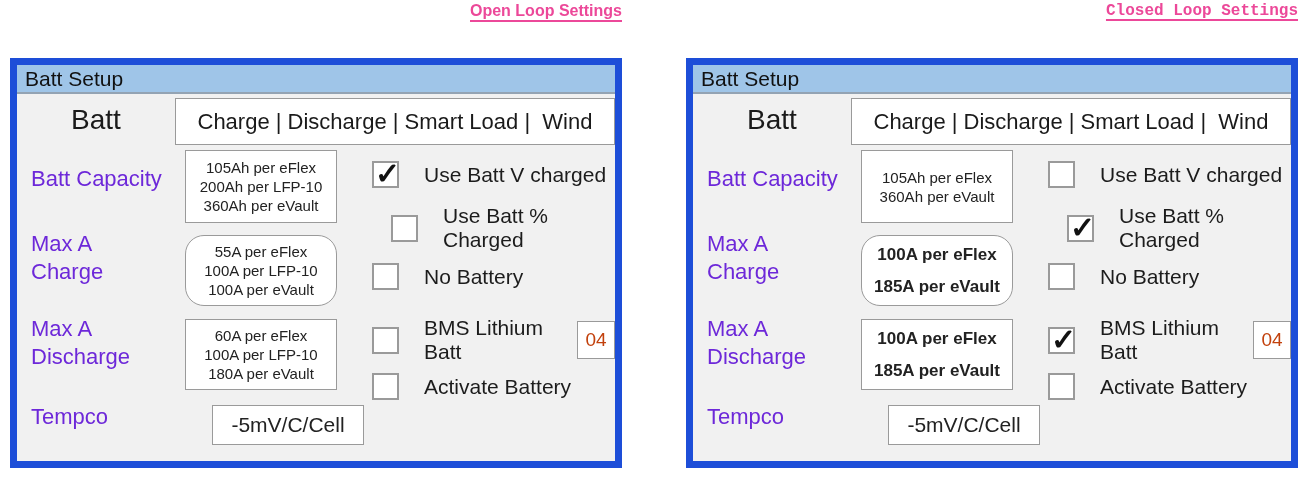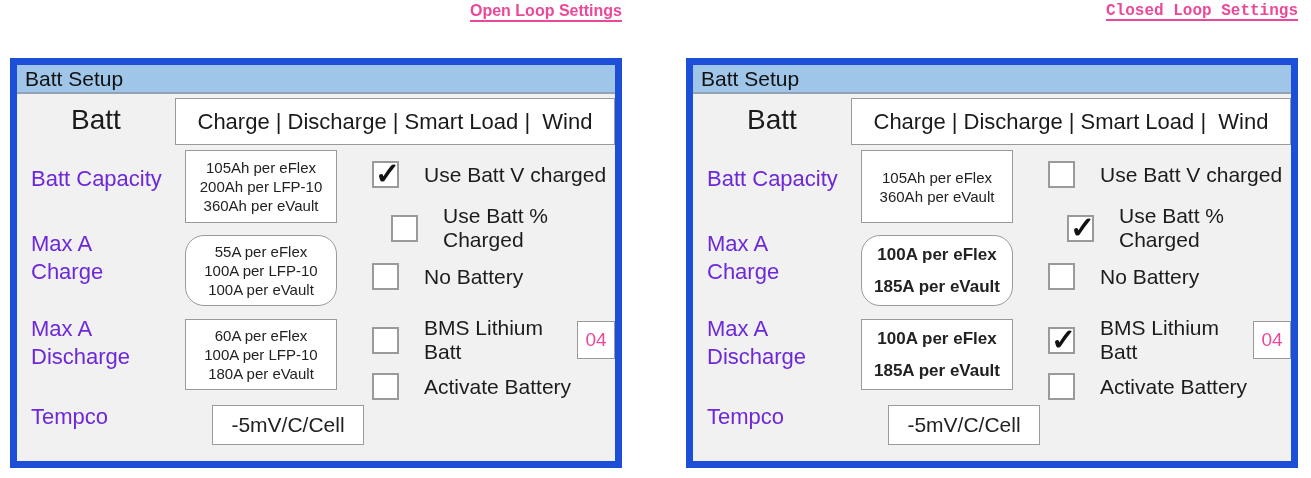--- a/index.html
+++ b/index.html
@@ -82,21 +82,21 @@
   .checkbox.checked::after {
     content:"\2713";
     position:absolute; left:1px; top:-7px;
     font-size:30px; font-weight:bold; color:#111;
   }
 
   .mini-box {
     margin-left:9px; min-width:38px; height:38px;
     background:#ffffff; border:1px solid #9a9a9a;
     display:flex; align-items:center; justify-content:center;
-    font-size:19px; color:#ec4899; flex:none;
+    font-size:19px; color:#c2410c; flex:none;
   }
 </style>
 </head>
 <body>
 
 <div class="col-title" id="title-left">Open Loop Settings</div>
 <div class="col-title" id="title-right">Closed Loop Settings</div>
 
 <div class="panel" id="panel-open">
   <div class="titlebar">

